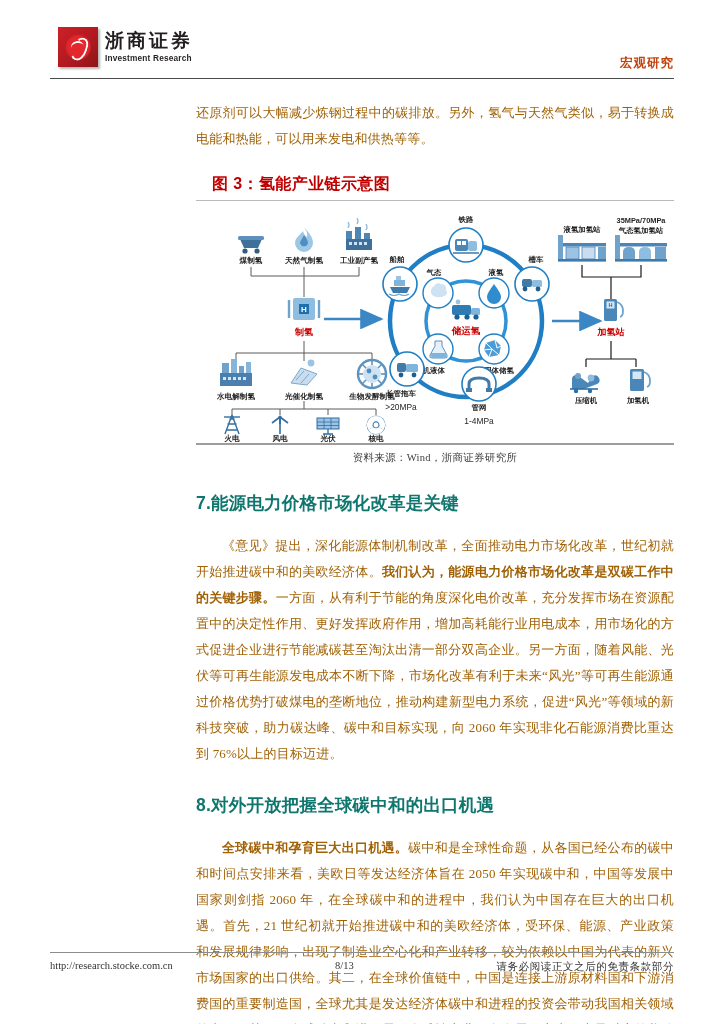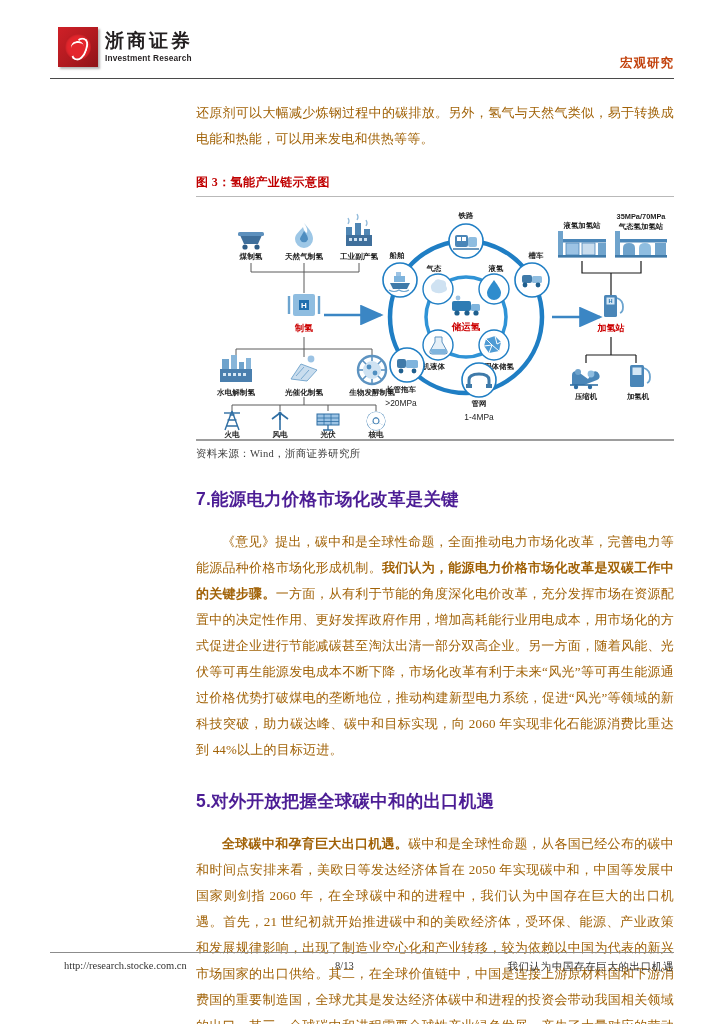--- a/index.html
+++ b/index.html
@@ -114,51 +114,52 @@
     line-height: 26px;
     text-align: justify;
     text-justify: inter-ideograph;
     color: #a16207;
     letter-spacing: .2px;
   }
   p.para.indent { text-indent: 26px; }
   .b { font-weight: 700; }
 
   .fig-title {
-    margin: 22px 0 0 0;
-    font-family: Liberation Serif, serif;
+    margin: 22px 0 0 16px;
+    font-family: Liberation Sans, sans-serif;
     font-weight: 700;
-    font-size: 12px;
+    font-size: 16px;
     color: #c00000;
     letter-spacing: .4px;
   }
   .fig-rule-top {
     margin-top: 5px;
     width: 478px;
     height: 1px;
     background: #b9b9b9;
   }
   .fig-rule-bot {
     width: 478px;
     height: 2px;
     background: #9d9d9d;
   }
   .source {
     margin-top: 6px;
     font-family: "Liberation Serif","DejaVu Serif",serif;
     font-size: 10.5px;
     color: #3c3c3c;
     letter-spacing: .3px;
+    text-align: center;
   }
   h2.section {
     margin: 26px 0 18px 0;
     font-family: "Liberation Sans","DejaVu Sans",sans-serif;
     font-weight: 700;
     font-size: 17.5px;
-    color: #4c1d95;
+    color: #0f766e;
     letter-spacing: .2px;
   }
 
   
   .figure {
     position: relative;
     width: 478px;
     height: 242px;
     background: #ffffff;
     overflow: hidden;
@@ -175,21 +176,21 @@
   }
   .footer {
     position: absolute;
     left: 50px; top: 960px;
     width: 624px;
     height: 20px;
     font-family: "Liberation Serif","DejaVu Serif",serif;
     font-size: 10.5px;
     color: #333;
   }
-  .footer .f-left  { position: absolute; left: 14px;    top: 0; }
+  .footer .f-left  { position: absolute; left: 0;    top: 0; }
   .footer .f-mid   { position: absolute; left: 285px; top: 0; }
   .footer .f-right { position: absolute; right: 0;   top: 0; letter-spacing: .6px; }
 </style>
 </head>
 <body>
 
 <div id="page">
 
   <div class="header">
     <div class="logo-block">
@@ -513,26 +514,26 @@
           </g>
           <text x="442" y="202" text-anchor="middle" font-family="Liberation Sans, sans-serif" font-size="7.4" font-weight="bold" fill="#1f1f1f">加氢机</text>
         </svg>
       </div>
 
       <div class="fig-rule-bot"></div>
       <div class="source">资料来源：Wind，浙商证券研究所</div>
     </div>
 
     <h2 class="section">7.能源电力价格市场化改革是关键</h2>
-    <p class="para indent"><span>《意见》提出，碳中和是全球性命题，全面推动电力市场化改革，完善电力等能源品种价格市场化形成机制。</span><span class="b">我们认为，能源电力价格市场化改革是双碳工作中的关键步骤。</span><span>一方面，从有利于节能的角度深化电价改革，充分发挥市场在资源配置中的决定性作用、更好发挥政府作用，增加高耗能行业用电成本，用市场化的方式促进企业进行节能减碳甚至淘汰出清一部分双高企业。另一方面，随着风能、光伏等可再生能源发电成本不断下降，市场化改革有利于未来“风光”等可再生能源通过价格优势打破煤电的垄断地位，推动构建新型电力系统，促进“风光”等领域的新科技突破，助力碳达峰、碳中和目标实现，向 2060 年实现非化石能源消费比重达到 44%以上的目标迈进。</span></p>
-
-    <h2 class="section">5.对外开放把握全球碳中和的出口机遇</h2>
+    <p class="para indent"><span>《意见》提出，深化能源体制机制改革，全面推动电力市场化改革，世纪初就开始推进碳中和的美欧经济体。</span><span class="b">我们认为，能源电力价格市场化改革是双碳工作中的关键步骤。</span><span>一方面，从有利于节能的角度深化电价改革，充分发挥市场在资源配置中的决定性作用、更好发挥政府作用，增加高耗能行业用电成本，用市场化的方式促进企业进行节能减碳甚至淘汰出清一部分双高企业。另一方面，随着风能、光伏等可再生能源发电成本不断下降，市场化改革有利于未来“风光”等可再生能源通过价格优势打破煤电的垄断地位，推动构建新型电力系统，促进“风光”等领域的新科技突破，助力碳达峰、碳中和目标实现，向 2060 年实现非化石能源消费比重达到 76%以上的目标迈进。</span></p>
+
+    <h2 class="section">8.对外开放把握全球碳中和的出口机遇</h2>
     <p class="para indent"><span class="b">全球碳中和孕育巨大出口机遇。</span><span>碳中和是全球性命题，从各国已经公布的碳中和时间点安排来看，美欧日等发达经济体旨在 2050 年实现碳中和，中国等发展中国家则剑指 2060 年，在全球碳中和的进程中，我们认为中国存在巨大的出口机遇。首先，21 世纪初就开始推进碳中和的美欧经济体，受环保、能源、产业政策和发展规律影响，出现了制造业空心化和产业转移，较为依赖以中国为代表的新兴市场国家的出口供给。其二，在全球价值链中，中国是连接上游原材料国和下游消费国的重要制造国，全球尤其是发达经济体碳中和进程的投资会带动我国相关领域的出口。其三，全球碳中和进程需要全球性产业绿色发展，产生了大量对应的劳动力、技术、产品、能源等需求，意味着各国在绿色技术、绿色装备、绿色服务、绿色基础设施等方面存在合作需求，孕育着巨大的货物及服务贸易需求。</span></p>
   </div>
 
   <div class="footer-rule"></div>
   <div class="footer">
     <span class="f-left">http://research.stocke.com.cn</span>
     <span class="f-mid">8/13</span>
-    <span class="f-right">我们认为中国存在巨大的出口机遇</span>
+    <span class="f-right">请务必阅读正文之后的免责条款部分</span>
   </div>
 
 </div>
 
 </body></html>

